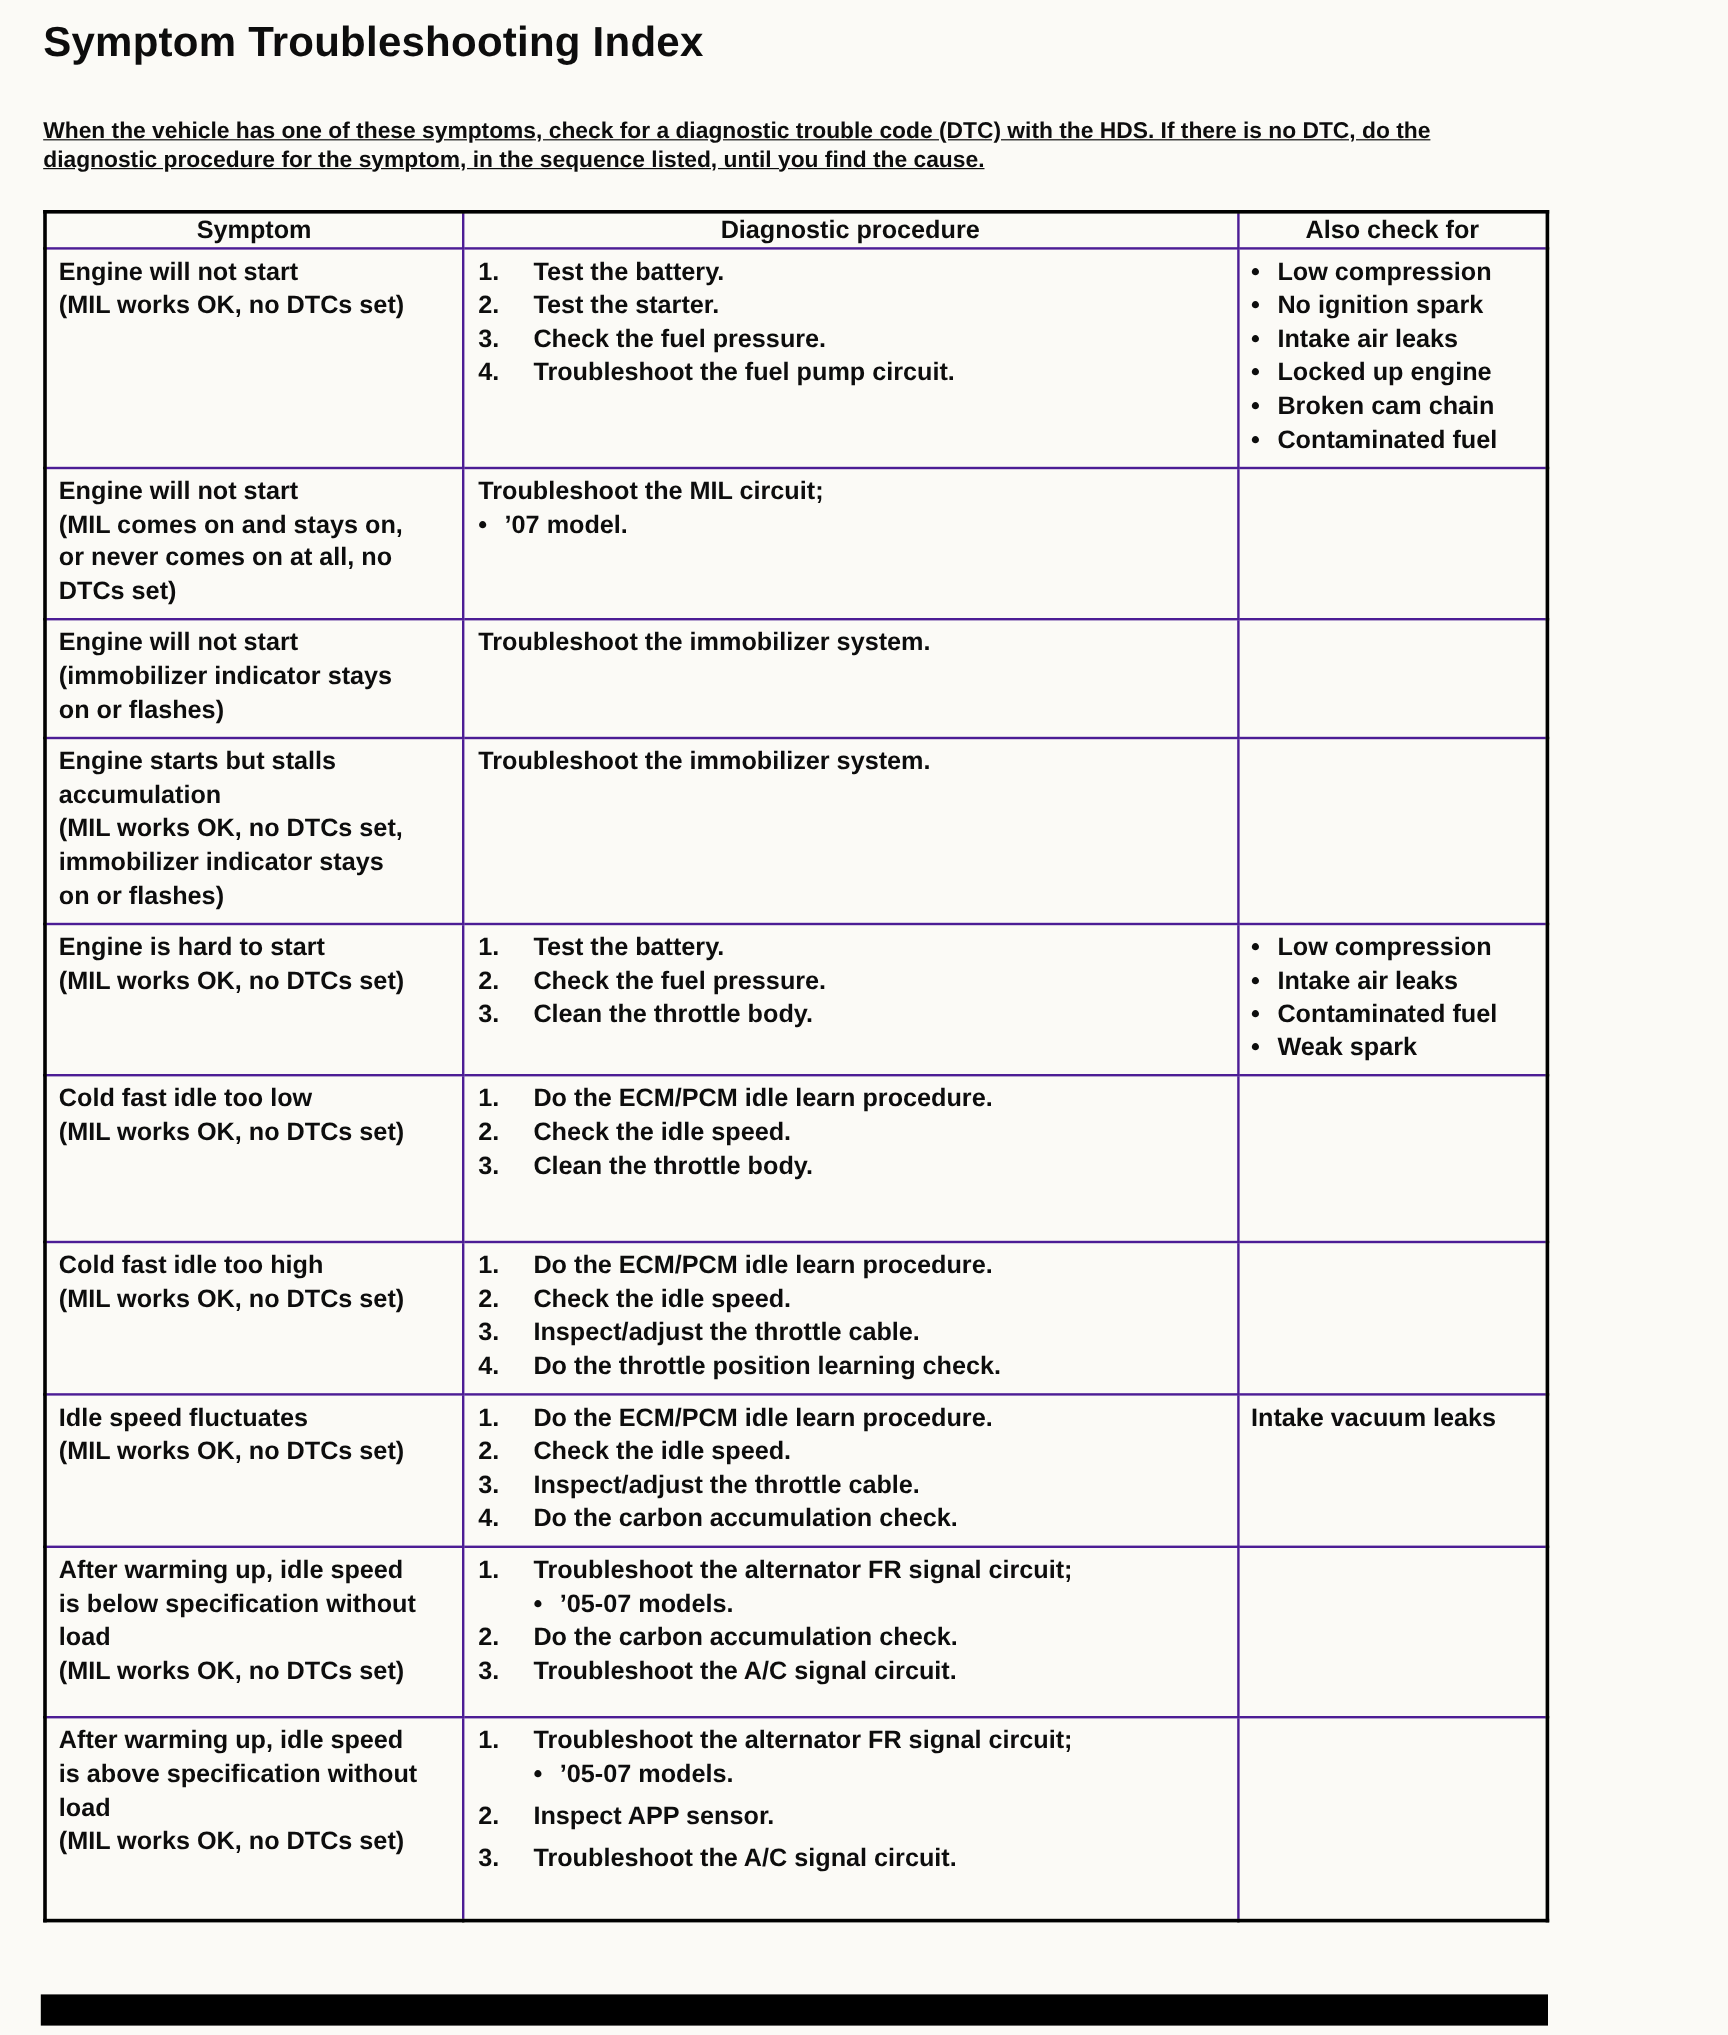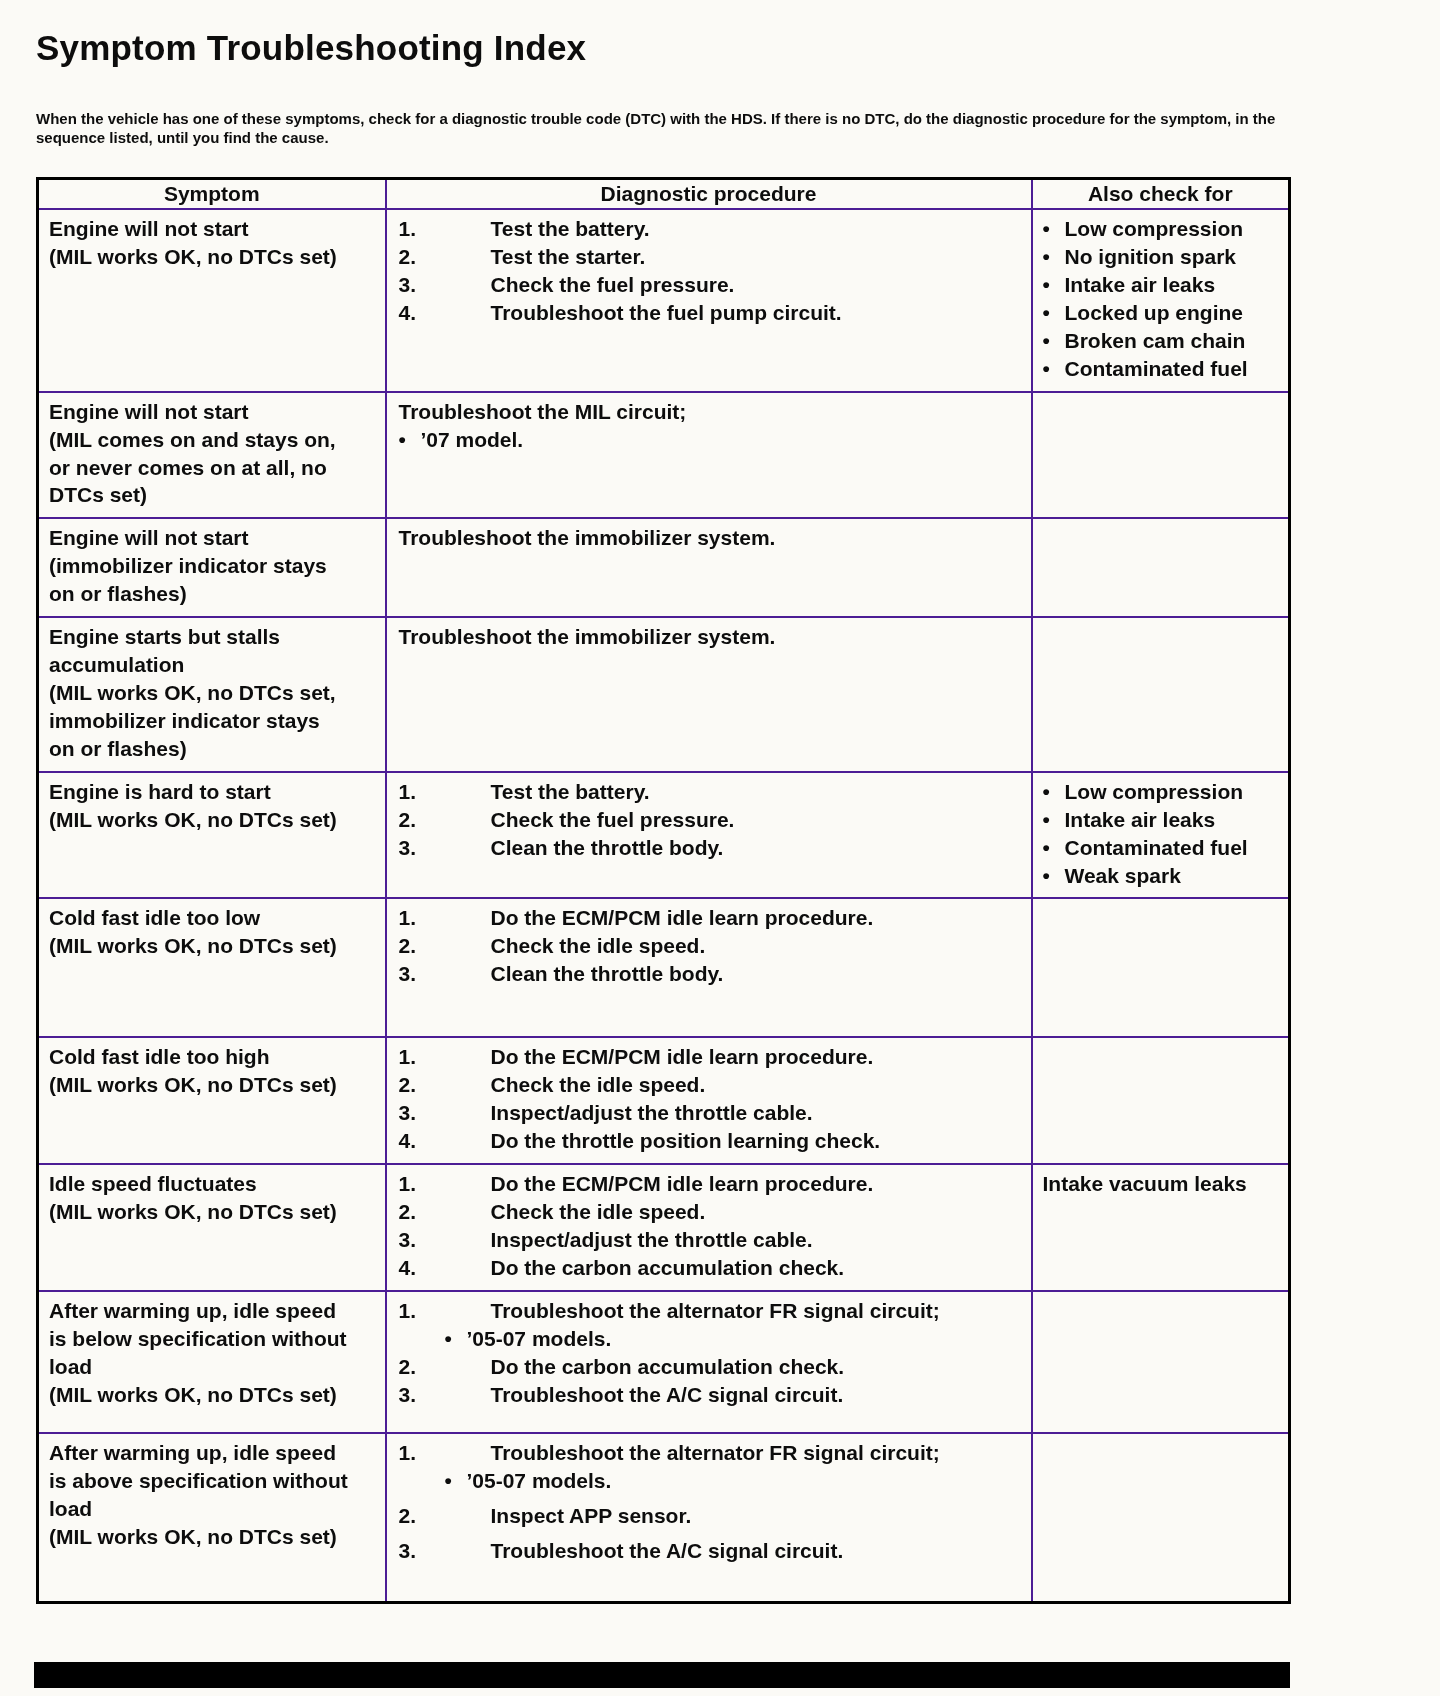--- a/index.html
+++ b/index.html
@@ -9,34 +9,35 @@
     height: 1696px;
     background: #fbfaf6;
     font-family: "Liberation Sans", sans-serif;
     color: #0d0d0d;
     position: relative;
     overflow: hidden;
   }
   .page {
     position: absolute;
     inset: 0;
-    padding: 24px 40px 0 36px;
+    padding: 12px 40px 0 36px;
   }
   .title {
     font-size: 35px;
     font-weight: 700;
     letter-spacing: 0.2px;
     margin: 4px 0 0 0;
   }
   .intro {
-    font-size: 15px;
+    font-size: 19px;
     font-weight: 600;
     line-height: 1.24;
     max-width: 1255px;
     margin: 42px 0 0 0;
+    text-decoration: underline;
   }
   table.troubleshooting {
     border-collapse: collapse;
     margin-top: 30px;
     width: 1252px;
     table-layout: fixed;
     background: transparent;
   }
   table.troubleshooting { border: 3px solid #000; }
   table.troubleshooting th,
@@ -52,21 +53,21 @@
     vertical-align: top;
     padding: 5px 8px 8px 10px;
     font-size: 21px;
     font-weight: 600;
     line-height: 1.33;
   }
   .symptom-line { white-space: normal; }
   .col-procedure { padding-left: 12px; }
   .step { display: flex; }
   .step-num { flex: 0 0 46px; }
-  .step-text { flex: 1 1 auto; margin-left: 46px; }
+  .step-text { flex: 1 1 auto; }
   .proc-bullet { display: flex; }
   .proc-bullet.indented { padding-left: 46px; }
   .proc-bullet .dot { flex: 0 0 22px; }
   .proc-plain { }
   .also-item { display: flex; }
   .also-item .dot { flex: 0 0 22px; }
   .also-plain { }
   
   #table-body tr:nth-child(1)  { height: 169px; }
   #table-body tr:nth-child(2)  { height: 114px; }

